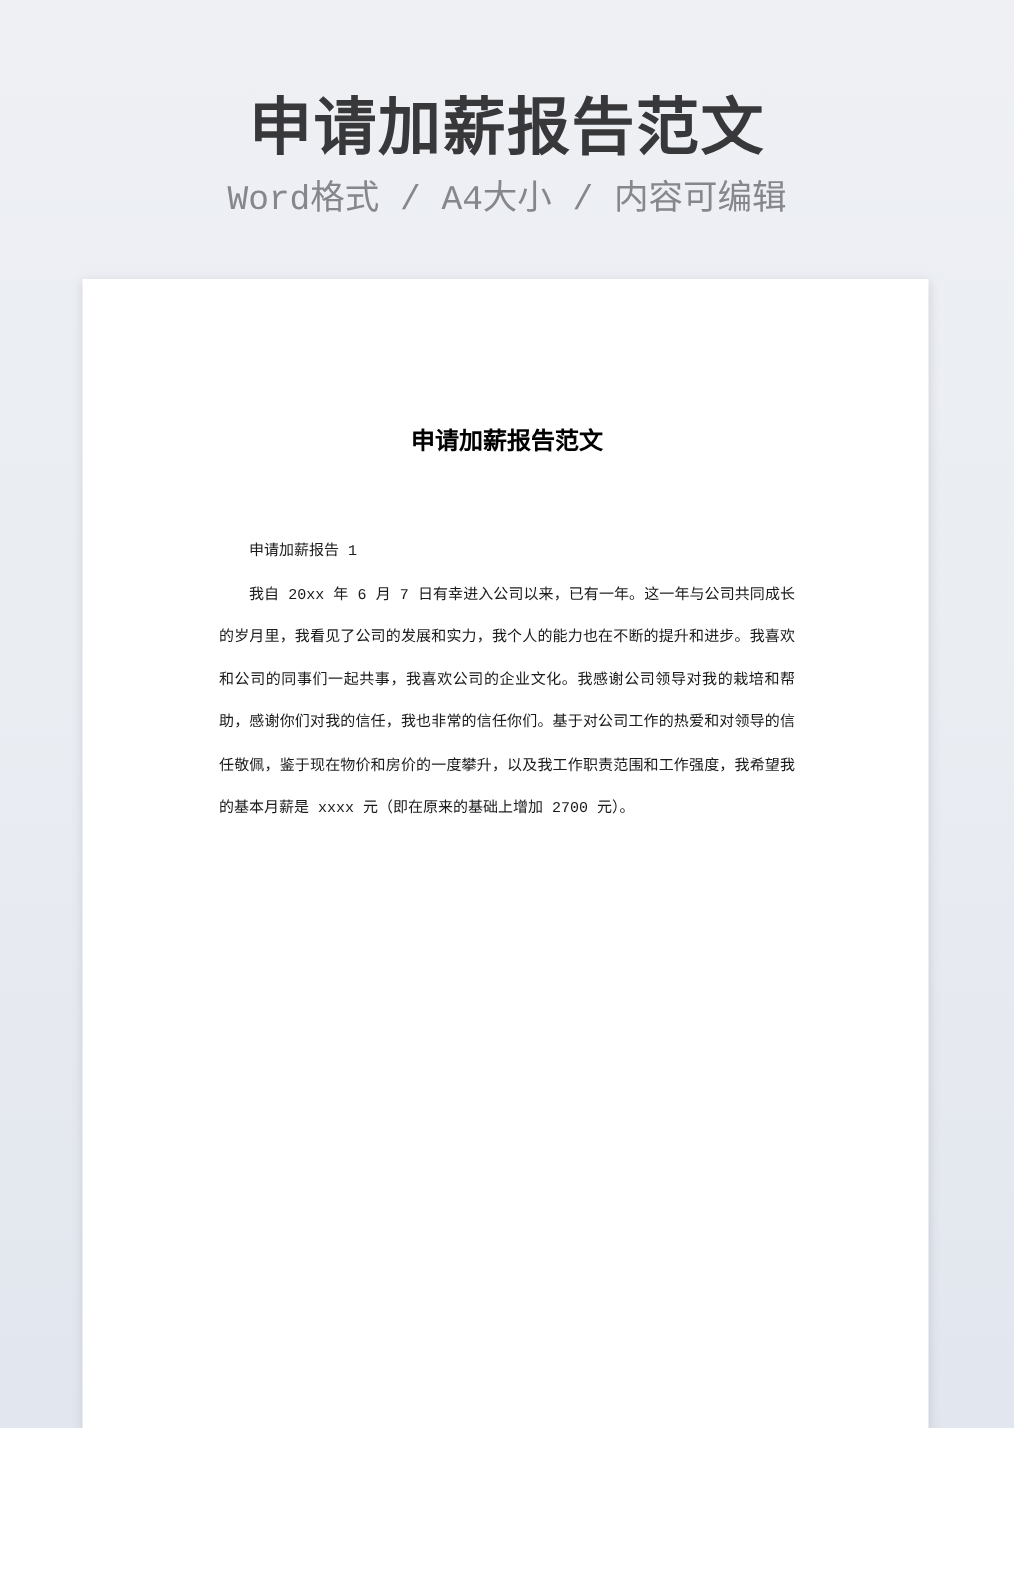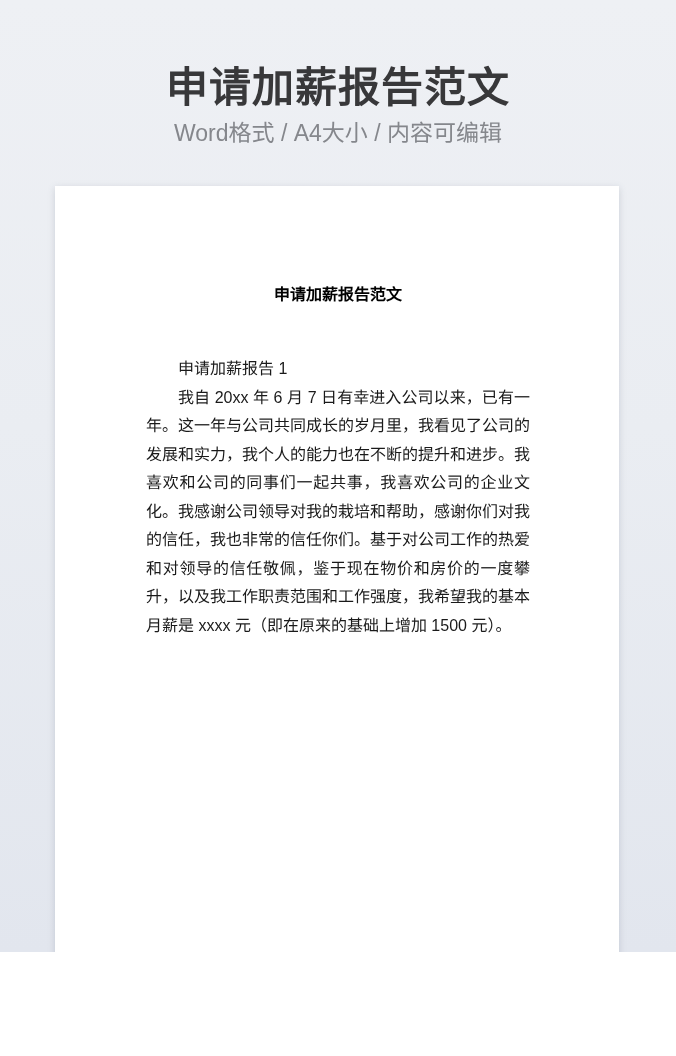--- a/index.html
+++ b/index.html
@@ -14,20 +14,21 @@
   html, body { width: 676px; }
   body {
     font-family: "Liberation Sans", "DejaVu Sans", sans-serif;
   }
   .stage {
     position: relative;
     width: 676px;
     height: 952px;
     overflow: hidden;
     background: linear-gradient(180deg, var(--bg-top) 0%, #eaedf2 45%, var(--bg-bottom) 100%);
+    font-family: Liberation Mono, monospace;
   }
   .banner {
     position: absolute;
     top: 0; left: 0; right: 0;
     text-align: center;
     padding-top: 63px;
   }
   .banner-title {
     font-size: 42px;
     line-height: 1.2;
@@ -56,21 +57,21 @@
   }
   .doc-title {
     text-align: center;
     font-size: 16px;
     line-height: 1.25;
     font-weight: 700;
     color: #000000;
     margin-bottom: 50px;
   }
   .doc-body {
-    font-size: 16px;
+    font-size: 10px;
     line-height: 28.5px;
     color: var(--doc-text-color);
     text-align: justify;
     text-justify: inter-ideograph;
   }
   .doc-body p {
     text-indent: 2em;
     word-break: break-all;
   }
 </style>
@@ -82,17 +83,17 @@
   <header class="banner">
     <h1 class="banner-title">申请加薪报告范文</h1>
     <div class="banner-subtitle">Word格式 / A4大小 / 内容可编辑</div>
   </header>
 
   <section class="page">
     <h2 class="doc-title">申请加薪报告范文</h2>
 
     <div class="doc-body">
       <p>申请加薪报告 1</p>
-      <p>我自 20xx 年 6 月 7 日有幸进入公司以来，已有一年。这一年与公司共同成长的岁月里，我看见了公司的发展和实力，我个人的能力也在不断的提升和进步。我喜欢和公司的同事们一起共事，我喜欢公司的企业文化。我感谢公司领导对我的栽培和帮助，感谢你们对我的信任，我也非常的信任你们。基于对公司工作的热爱和对领导的信任敬佩，鉴于现在物价和房价的一度攀升，以及我工作职责范围和工作强度，我希望我的基本月薪是 xxxx 元（即在原来的基础上增加 1500 元）。</p>
+      <p>我自 20xx 年 6 月 7 日有幸进入公司以来，已有一年。这一年与公司共同成长的岁月里，我看见了公司的发展和实力，我个人的能力也在不断的提升和进步。我喜欢和公司的同事们一起共事，我喜欢公司的企业文化。我感谢公司领导对我的栽培和帮助，感谢你们对我的信任，我也非常的信任你们。基于对公司工作的热爱和对领导的信任敬佩，鉴于现在物价和房价的一度攀升，以及我工作职责范围和工作强度，我希望我的基本月薪是 xxxx 元（即在原来的基础上增加 2700 元）。</p>
     </div>
   </section>
 
 </div>
 
 </body></html>

